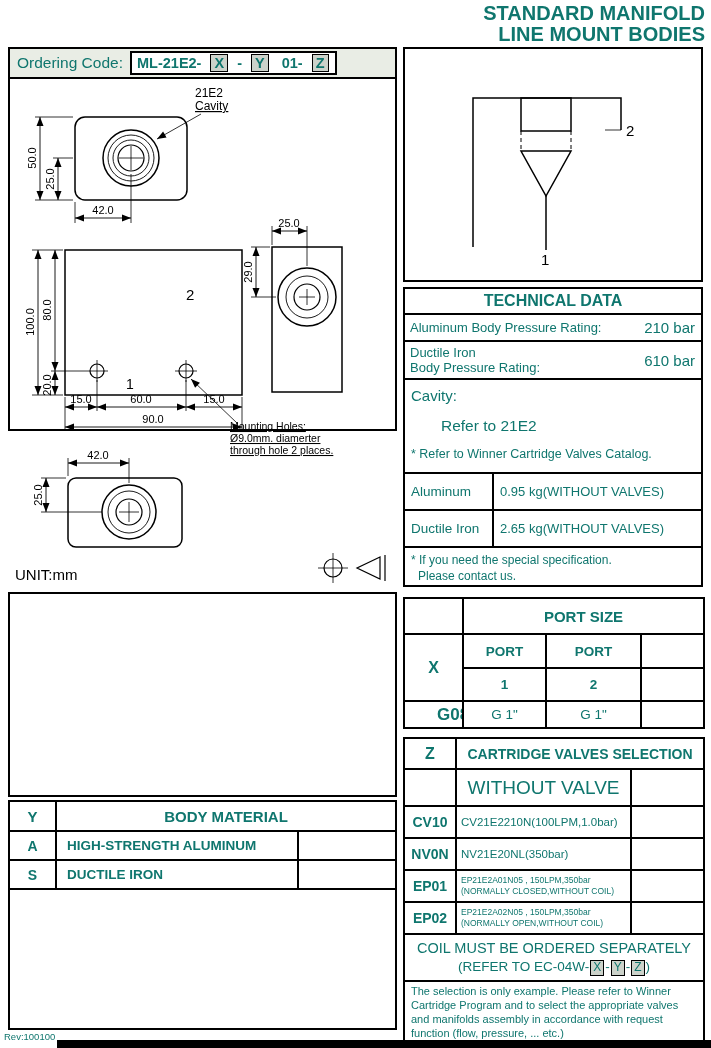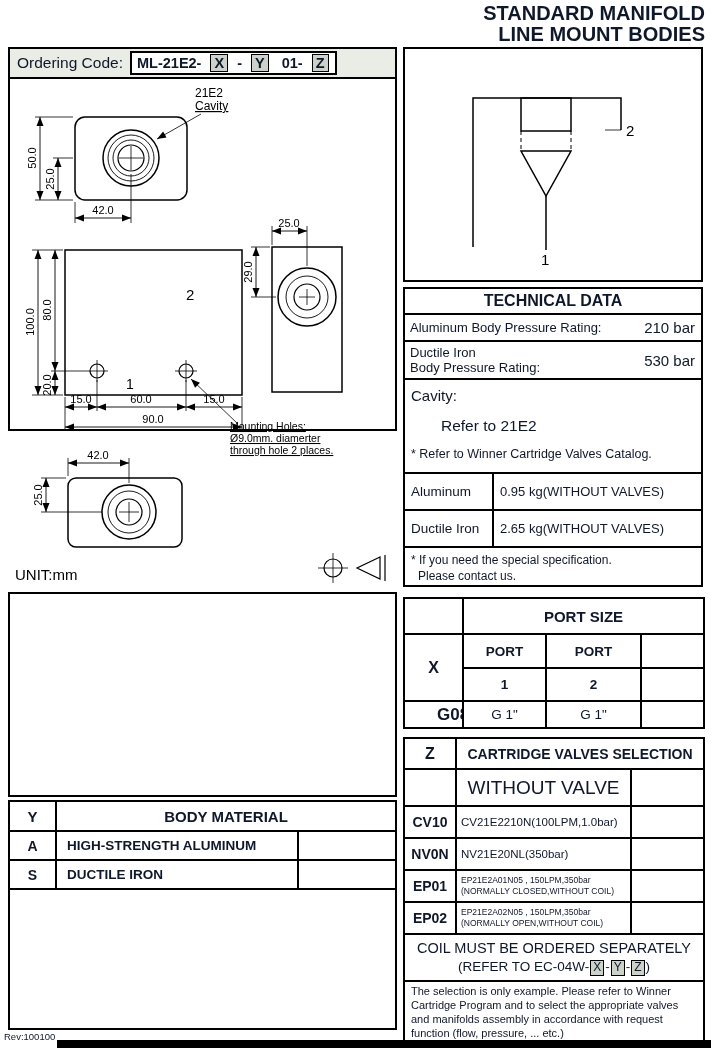--- a/index.html
+++ b/index.html
@@ -1,18 +1,18 @@
 <!DOCTYPE html>
 <html><head>
 <meta charset="utf-8">
 <style>
   * { margin:0; padding:0; box-sizing:border-box; }
   html,body { background:#fff; }
   .page { position:relative; width:711px; height:1048px; background:#fff;
-          font-family:"Liberation Sans","DejaVu Sans",sans-serif; color:#0f172a; overflow:hidden; }
+          font-family:"Liberation Sans","DejaVu Sans",sans-serif; color:#0f766e; overflow:hidden; }
   .abs { position:absolute; }
   .box { border:2px solid #000; background:#fff; }
 
   .title { right:6px; top:3px; text-align:right; font-weight:bold; font-size:20px; line-height:1.07; }
 
   .ordering-bar { height:30px; border-bottom:2px solid #000; background:#e9ede5;
                   display:flex; align-items:center; padding-left:7px; }
   .ordering-label { font-size:15.5px; }
   .ordering-code { display:inline-flex; align-items:center; border:2px solid #000; background:#fff;
                    margin-left:7px; padding:1px 5px; font-weight:bold; font-size:14.5px; white-space:pre;gap:8px; }
@@ -245,21 +245,21 @@
     <div class="td-header">TECHNICAL DATA</div>
     <div class="td-row td-row1">
       <span>Aluminum Body Pressure Rating:</span>
       <span class="td-value">210 bar</span>
     </div>
     <div class="td-row td-row2">
       <span>
         <div>Ductile Iron</div>
         <div>Body Pressure Rating:</div>
       </span>
-      <span class="td-value">530 bar</span>
+      <span class="td-value">610 bar</span>
     </div>
     <div class="td-cavity">
       <div class="td-cavity-label">Cavity:</div>
       <div class="td-cavity-value">Refer to 21E2</div>
       <div class="td-cavity-note">* Refer to Winner Cartridge Valves Catalog.</div>
     </div>
     <table class="weights-table">
       <tbody>
           <tr>
         <td>Aluminum</td>

